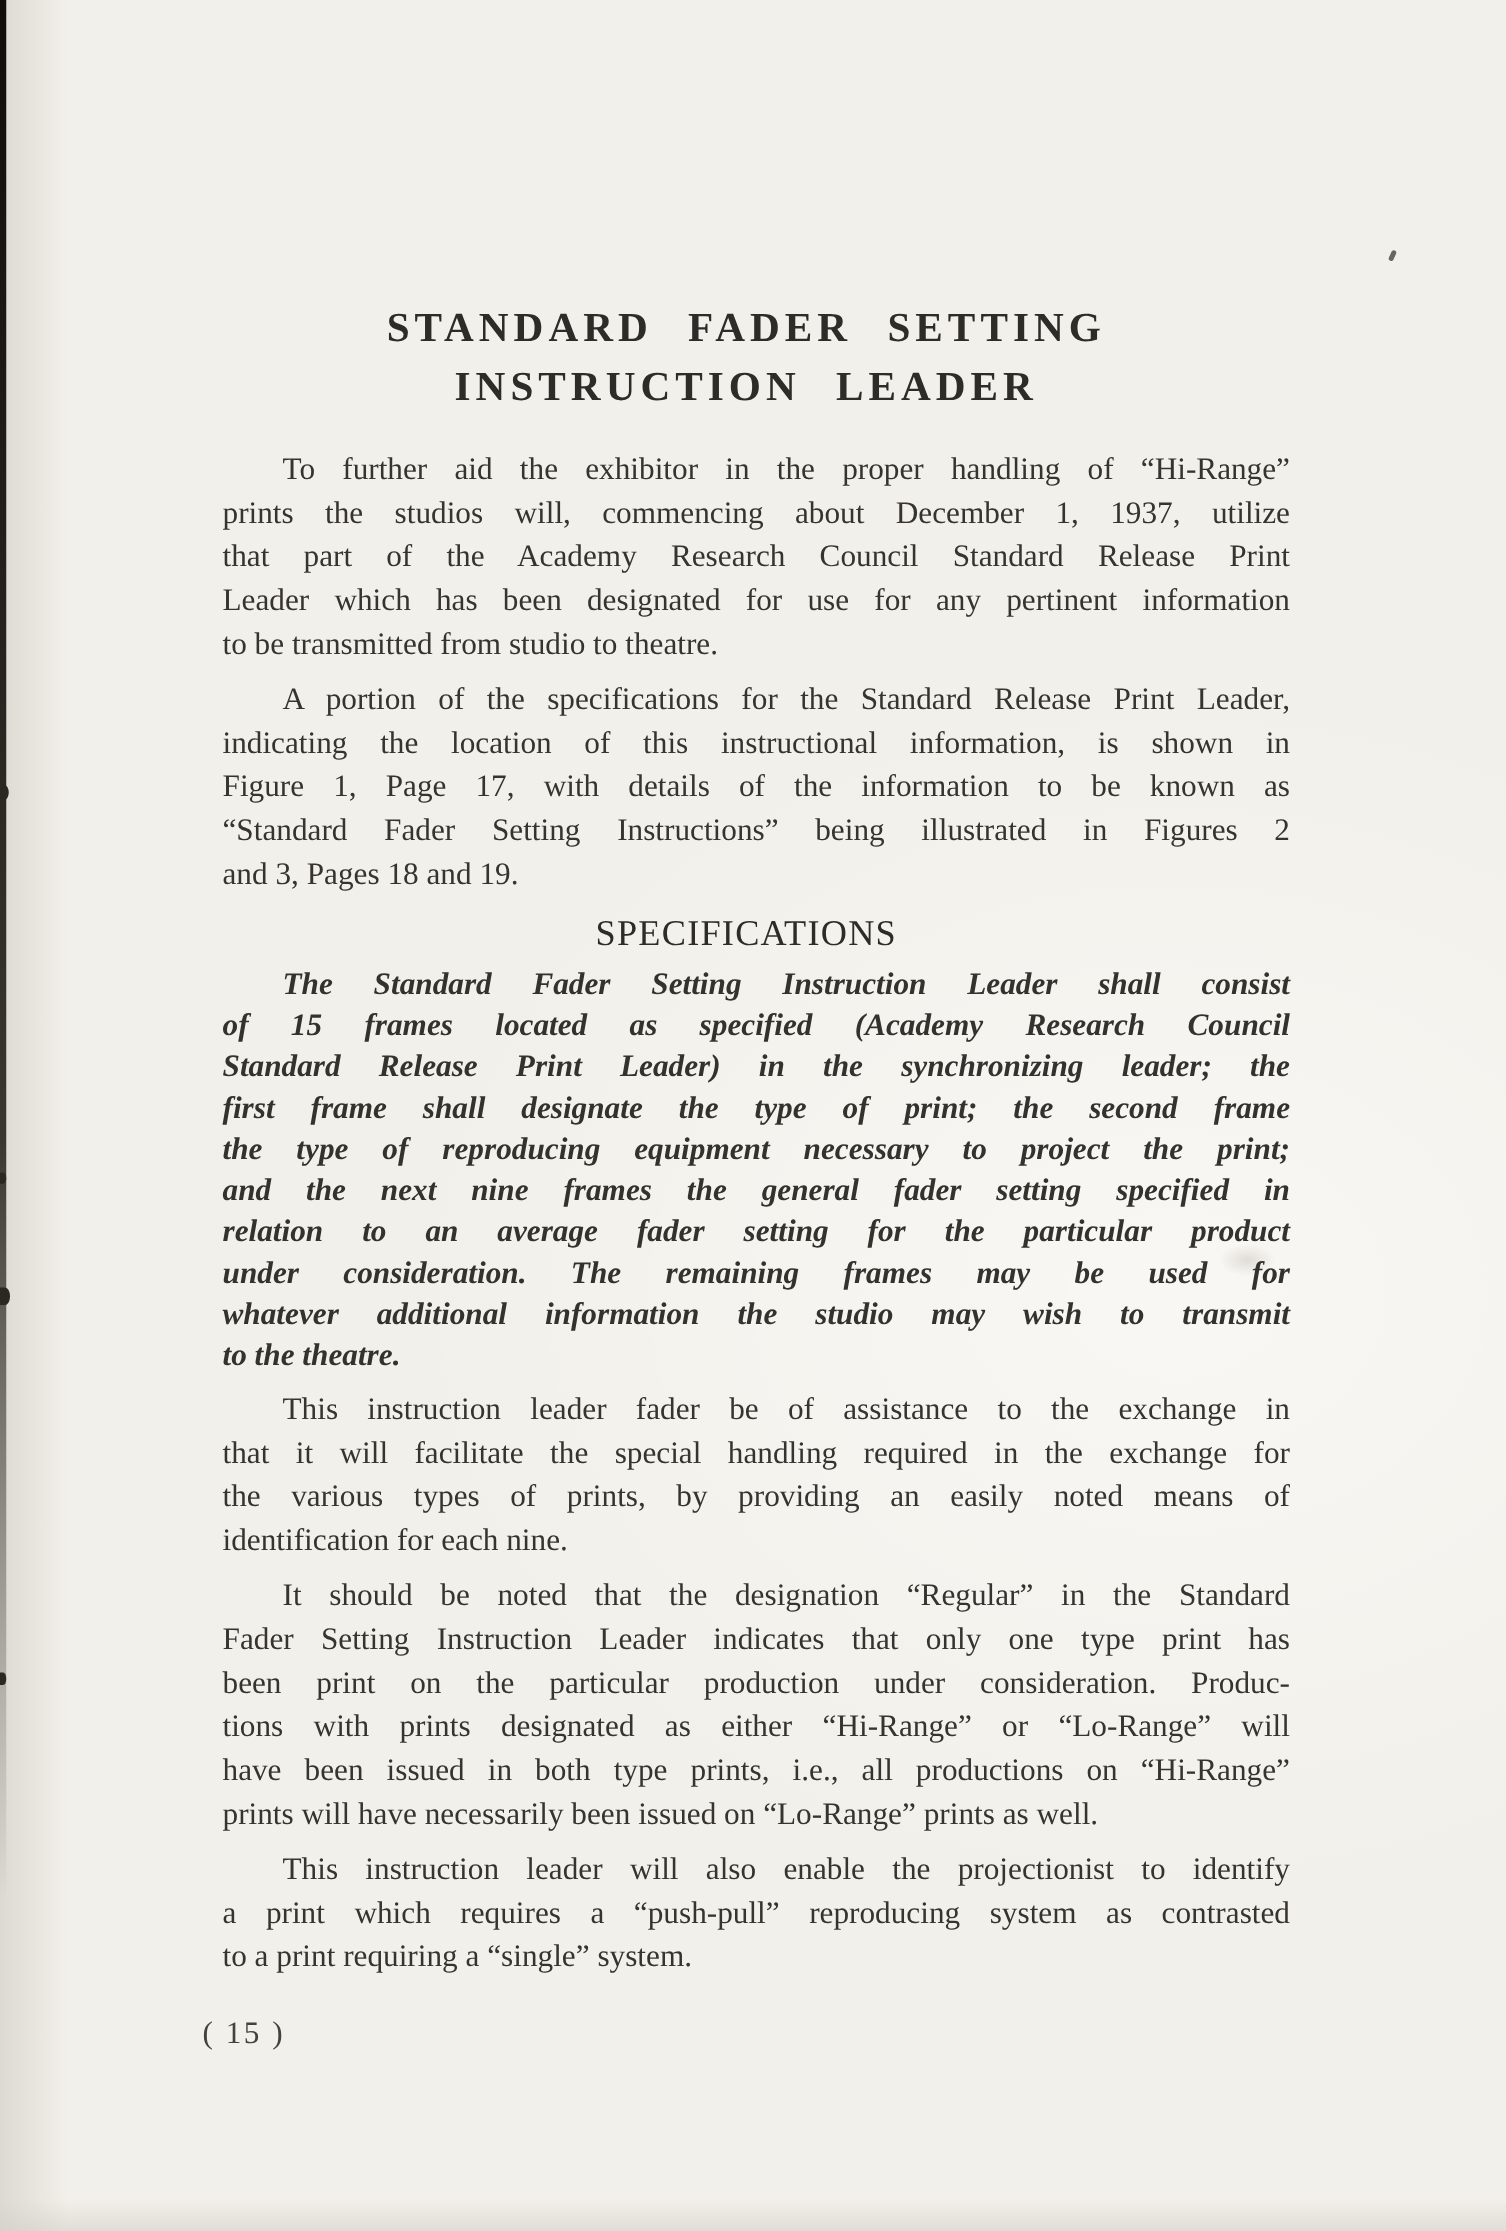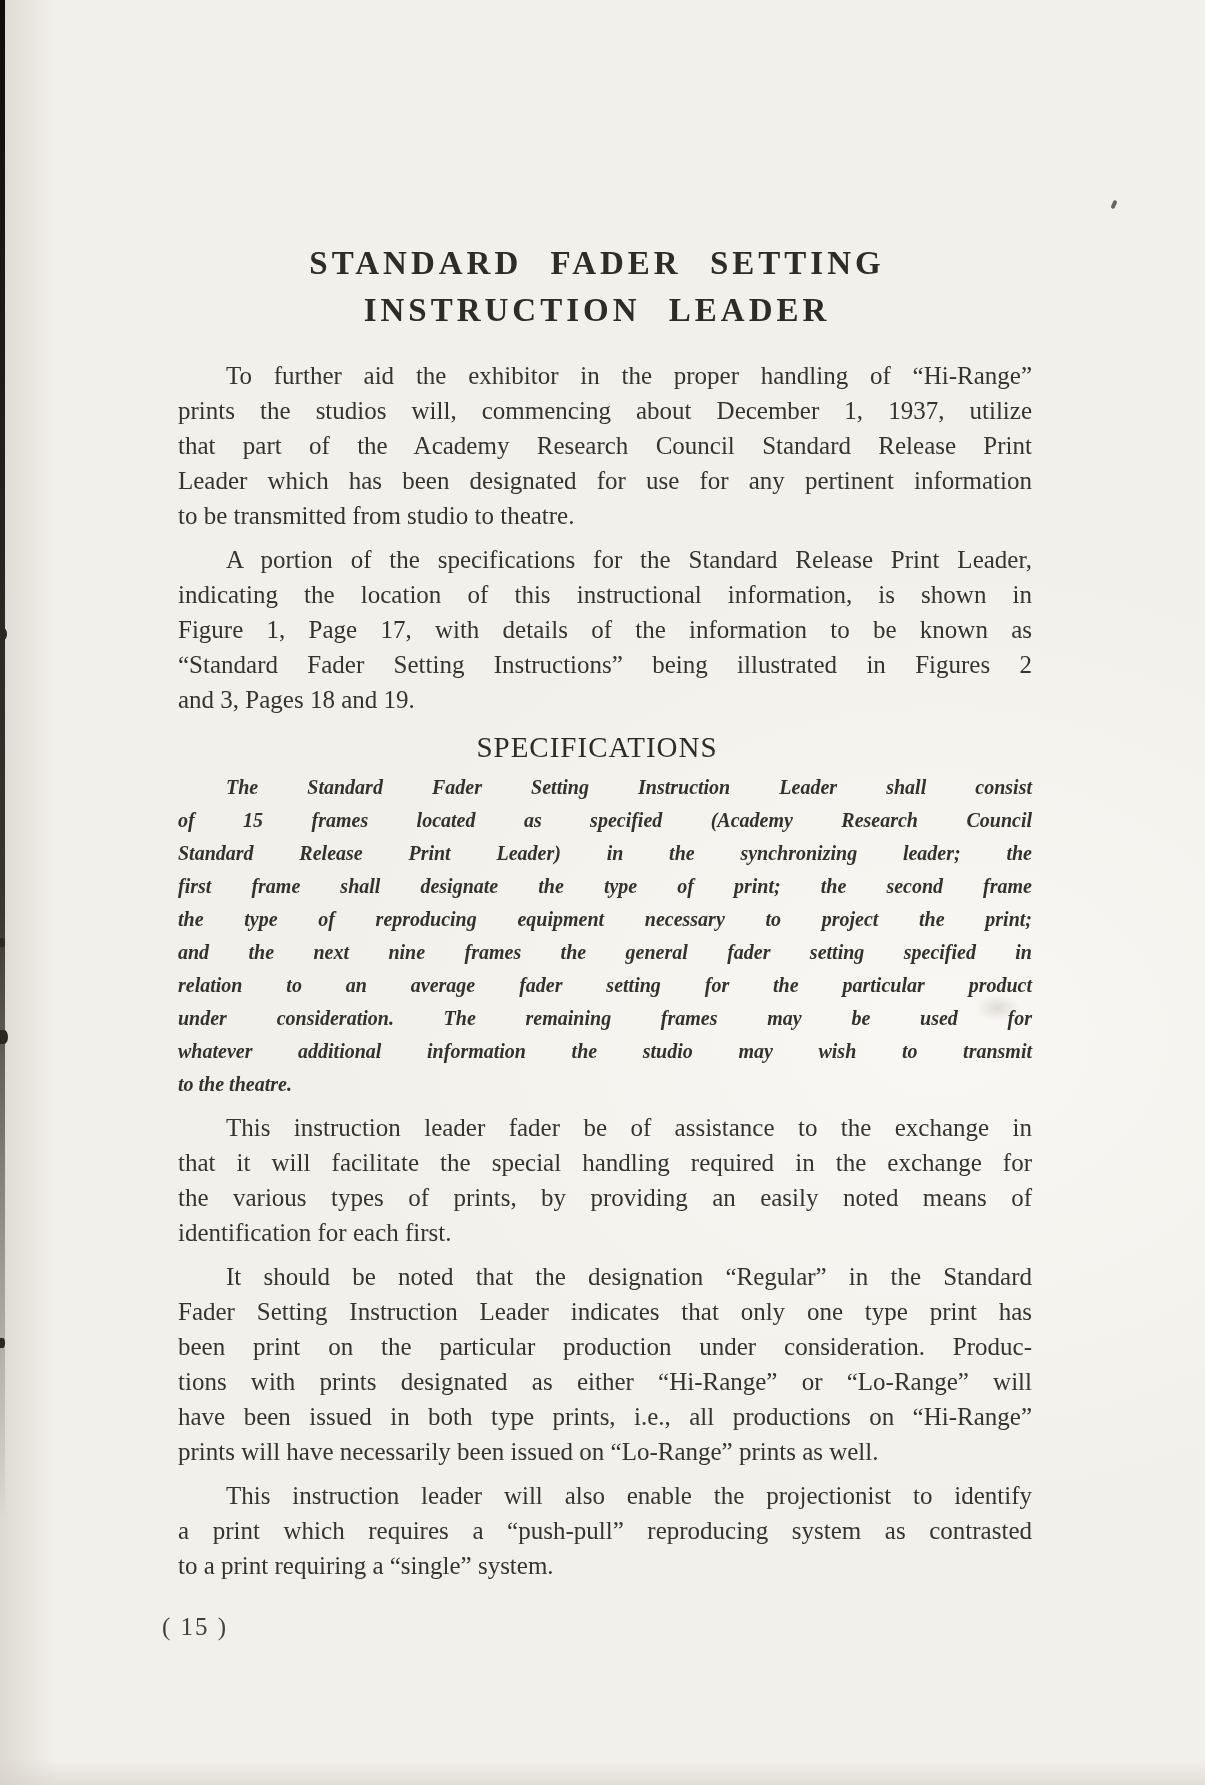--- a/index.html
+++ b/index.html
@@ -77,21 +77,21 @@
   .paragraphs { margin-top: 24px; }
 
   .para { margin: 0 0 9px 16px; }
   .para-roman {
     font-size: 25px;
     line-height: 35px;
   }
   .para-italic {
     font-style: italic;
     font-weight: 700;
-    font-size: 20px;
+    font-size: 25px;
     line-height: 33px;
     color: #34322d;
   }
   .line {
     text-align: justify;
     text-align-last: justify;
   }
   .line.first { text-indent: 48px; }
   .line.last  { text-align-last: left; }
 
@@ -157,21 +157,21 @@
           <div class="line">and the next nine frames the general fader setting specified in</div>
           <div class="line">relation to an average fader setting for the particular product</div>
           <div class="line">under consideration.  The remaining frames may be used for</div>
           <div class="line">whatever additional information the studio may wish to transmit</div>
           <div class="line last">to the theatre.</div>
         </div>
         <div class="para para-roman">
           <div class="line first">This instruction leader fader be of assistance to the exchange in</div>
           <div class="line">that it will facilitate the special handling required in the exchange for</div>
           <div class="line">the various types of prints, by providing an easily noted means of</div>
-          <div class="line last">identification for each first.</div>
+          <div class="line last">identification for each nine.</div>
         </div>
         <div class="para para-roman">
           <div class="line first">It should be noted that the designation “Regular” in the Standard</div>
           <div class="line">Fader Setting Instruction Leader indicates that only one type print has</div>
           <div class="line">been print on the particular production under consideration.  Produc-</div>
           <div class="line">tions with prints designated as either “Hi-Range” or “Lo-Range” will</div>
           <div class="line">have been issued in both type prints, i.e., all productions on “Hi-Range”</div>
           <div class="line last">prints will have necessarily been issued on “Lo-Range” prints as well.</div>
         </div>
         <div class="para para-roman">

